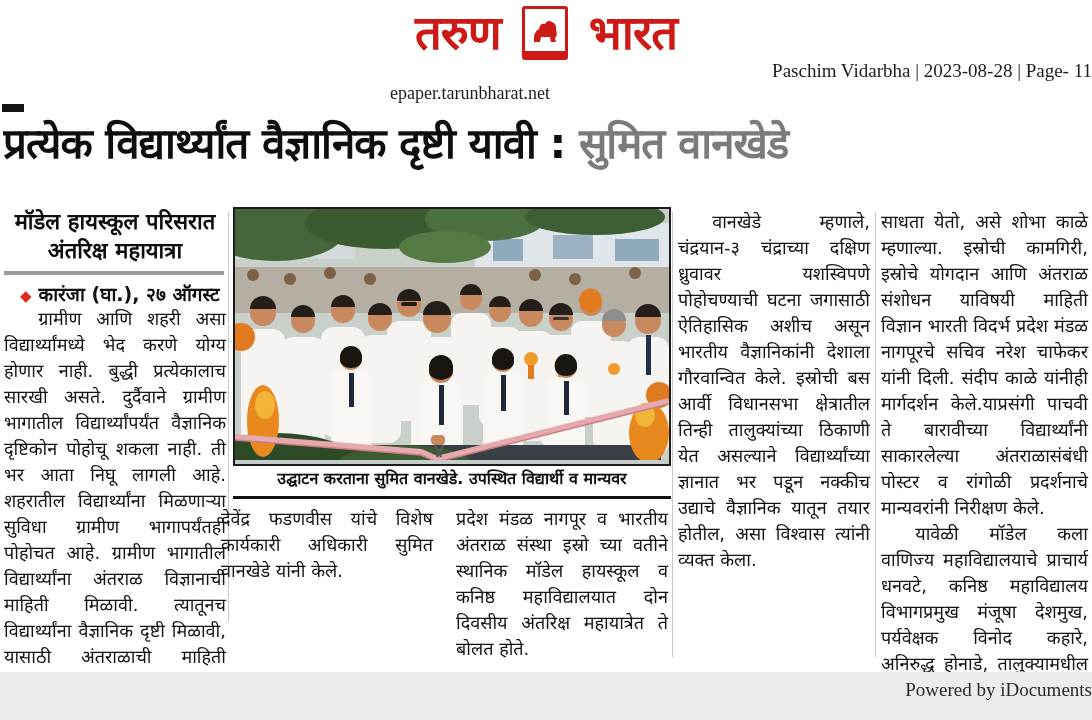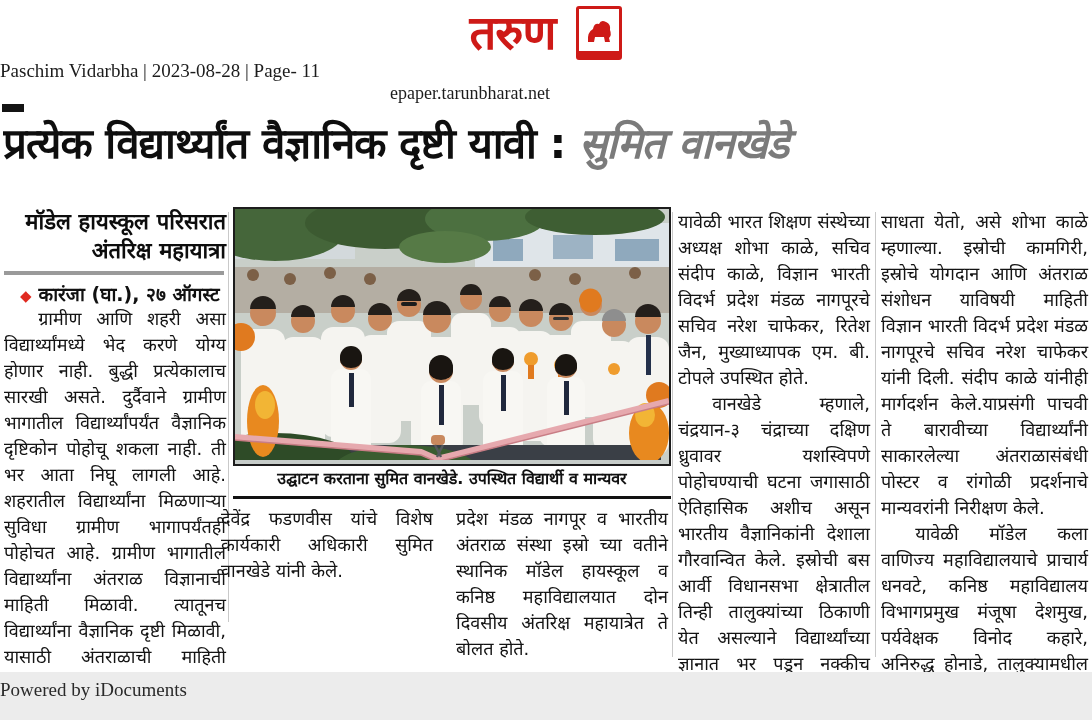--- a/index.html
+++ b/index.html
@@ -8,66 +8,67 @@
   .abs{position:absolute;}
 
   
   .masthead{left:0;top:6px;width:1092px;text-align:center;}
   .logo-row{display:flex;justify-content:center;align-items:center;gap:21px;}
   .logo-word{font-size:47px;font-weight:800;color:#ce1a17;line-height:1.05;letter-spacing:-1px;}
   .emblem{width:40px;height:48px;border:3px solid #ce1a17;background:#fff;border-radius:3px;
           position:relative;display:flex;align-items:center;justify-content:center;}
   .emblem svg{display:block;}
   .emblem .banner{position:absolute;left:-2px;right:-2px;bottom:-2px;height:8px;background:#ce1a17;}
-  .edition{left:0;top:60px;width:1092px;text-align:left;font-family:"Liberation Serif","DejaVu Serif",serif;
+  .edition{left:0;top:60px;width:1092px;text-align:right;font-family:"Liberation Serif","DejaVu Serif",serif;
            font-size:19px;color:#1c1c1c;}
   .website{left:0;top:83px;width:940px;text-align:center;font-family:"Liberation Serif","DejaVu Serif",serif;
            font-size:18px;color:#1c1c1c;}
 
   .corner-mark{left:2px;top:104px;width:22px;height:8px;background:#141414;}
 
   
   .headline{left:3px;top:116px;width:1088px;white-space:nowrap;overflow:hidden;
             font-size:42px;font-weight:700;line-height:1.35;color:#0e0e0e;letter-spacing:-1px;}
-  .headline .gray{color:#7b7b7b;font-style:italic;}
+  .headline .gray{color:#7b7b7b;}
 
   
   .col{position:absolute;text-align:justify;font-size:18px;line-height:26px;color:#131313;}
   .col p{margin:0;}
   .col p.indent{text-indent:1.9em;}
-  .subhead{font-size:22px;font-weight:700;line-height:29px;text-align:right;color:#0d0d0d;}
+  .subhead{font-size:22px;font-weight:700;line-height:29px;text-align:center;color:#0d0d0d;}
   .rule-gray{position:absolute;height:4px;background:#9a9a9a;}
   .dateline{font-size:19px;font-weight:700;text-align:left;color:#111;}
   .dateline .diamond{color:#e02a20;font-size:15px;margin-right:7px;}
   .vdiv{position:absolute;width:1px;background:#c9c9c9;}
 
   
   .photo-frame{left:233px;top:207px;width:434px;height:255px;border:2px solid #1d1d1d;background:#c6ccc9;}
   .photo-frame svg{display:block;}
   .caption{left:233px;top:467px;width:438px;font-size:16px;font-weight:600;text-align:center;color:#111;}
   .caption-rule{left:233px;top:496px;width:438px;height:3px;background:#111;}
 
   
   .footer{left:0;top:672px;width:1092px;height:48px;background:#ececec;
-          display:flex;justify-content:flex-start;align-items:flex-start;padding-top:0;}
+          display:flex;justify-content:flex-end;align-items:flex-start;padding-top:0;}
   .footer span{margin-top:7px;font-family:"Liberation Serif","DejaVu Serif",serif;font-size:19px;color:#2a2a2a;}
 </style>
 </head>
 <body>
 
 <div class="abs masthead">
   <div class="logo-row">
     <span class="logo-word">तरुण</span>
     <span class="emblem">
       <svg width="30" height="34" viewBox="0 0 30 34">
         <path d="M4 26 Q3 16 9 13 Q10 7 15 8 Q17 3 22 6 Q27 8 26 14 Q28 19 25 22 L26 26 L21 26 L20 21 L11 21 L10 26 Z" fill="#ce1a17"></path>
         <circle cx="21" cy="9" r="2.4" fill="#ce1a17"></circle>
       </svg>
       <span class="banner"></span>
     </span>
+    <span class="logo-word">भारत</span>
   </div>
 </div>
 <div class="abs edition">Paschim Vidarbha | 2023-08-28 | Page- 11</div>
 <div class="abs website">epaper.tarunbharat.net</div>
 
 <div class="abs corner-mark"></div>
 
 <div class="abs headline">
   <span>प्रत्येक विद्यार्थ्यांत वैज्ञानिक दृष्टी यावी : </span><span class="gray">सुमित वानखेडे</span>
 </div>
@@ -226,21 +227,20 @@
 
 <div class="abs col" style="left:221px;top:506px;width:212px;">
   <p>देवेंद्र फडणवीस यांचे विशेष कार्यकारी अधिकारी सुमित वानखेडे यांनी केले.</p>
 </div>
 <div class="abs col" style="left:456px;top:506px;width:212px;">
   <p>प्रदेश मंडळ नागपूर व भारतीय अंतराळ संस्था इस्रो च्या वतीने स्थानिक मॉडेल हायस्कूल व कनिष्ठ महाविद्यालयात दोन दिवसीय अंतरिक्ष महायात्रेत ते बोलत होते.</p>
 </div>
 
 <div class="vdiv" style="left:672px;top:212px;height:445px;"></div>
 <div class="abs col" style="left:678px;top:209px;width:192px;">
-  <p>यावेळी भारत शिक्षण संस्थेच्या अध्यक्ष शोभा काळे, सचिव संदीप काळे, विज्ञान भारती विदर्भ प्रदेश मंडळ नागपूरचे सचिव नरेश चाफेकर, रितेश जैन, मुख्याध्यापक एम. बी. टोपले उपस्थित होते.</p>
   <p class="indent">वानखेडे म्हणाले, चंद्रयान-३ चंद्राच्या दक्षिण ध्रुवावर यशस्विपणे पोहोचण्याची घटना जगासाठी ऐतिहासिक अशीच असून भारतीय वैज्ञानिकांनी देशाला गौरवान्वित केले. इस्रोची बस आर्वी विधानसभा क्षेत्रातील तिन्ही तालुक्यांच्या ठिकाणी येत असल्याने विद्यार्थ्यांच्या ज्ञानात भर पडून नक्कीच उद्याचे वैज्ञानिक यातून तयार होतील, असा विश्वास त्यांनी व्यक्त केला.</p>
 
 </div>
 
 <div class="vdiv" style="left:875px;top:212px;height:445px;"></div>
 <div class="abs col" style="left:881px;top:209px;width:207px;">
   <p>साधता येतो, असे शोभा काळे म्हणाल्या. इस्रोची कामगिरी, इस्रोचे योगदान आणि अंतराळ संशोधन याविषयी माहिती विज्ञान भारती विदर्भ प्रदेश मंडळ नागपूरचे सचिव नरेश चाफेकर यांनी दिली. संदीप काळे यांनीही मार्गदर्शन केले.याप्रसंगी पाचवी ते बारावीच्या विद्यार्थ्यांनी साकारलेल्या अंतराळासंबंधी पोस्टर व रांगोळी प्रदर्शनाचे मान्यवरांनी निरीक्षण केले.</p>
   <p class="indent">यावेळी मॉडेल कला वाणिज्य महाविद्यालयाचे प्राचार्य धनवटे, कनिष्ठ महाविद्यालय विभागप्रमुख मंजूषा देशमुख, पर्यवेक्षक विनोद कहारे, अनिरुद्ध होनाडे, तालुक्यामधील इतर शाळेतील मुख्याध्यापक व शिक्षकांची उपस्थिती होती.</p>
 
 </div>

